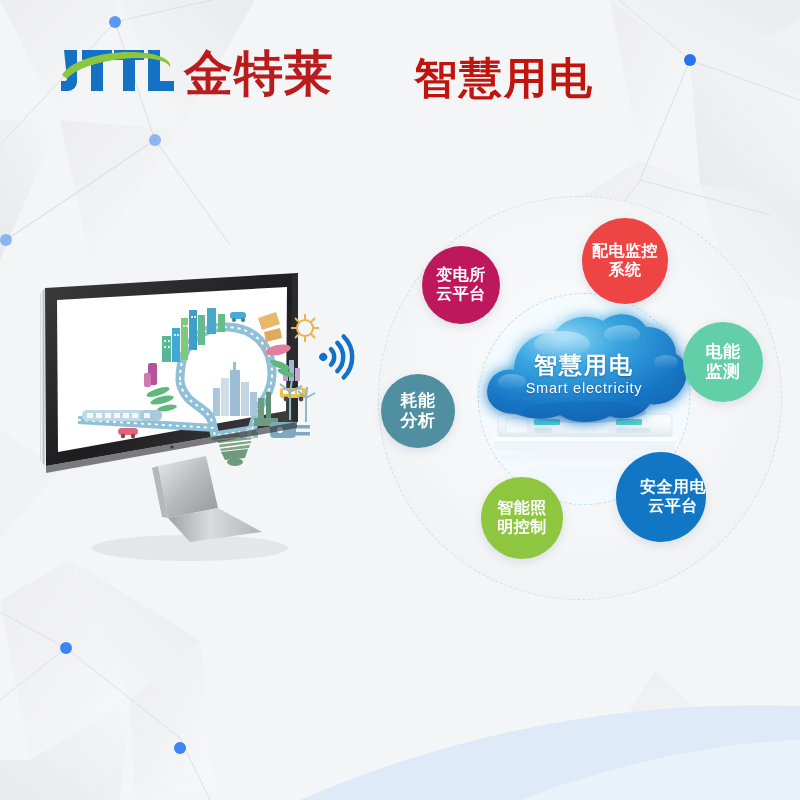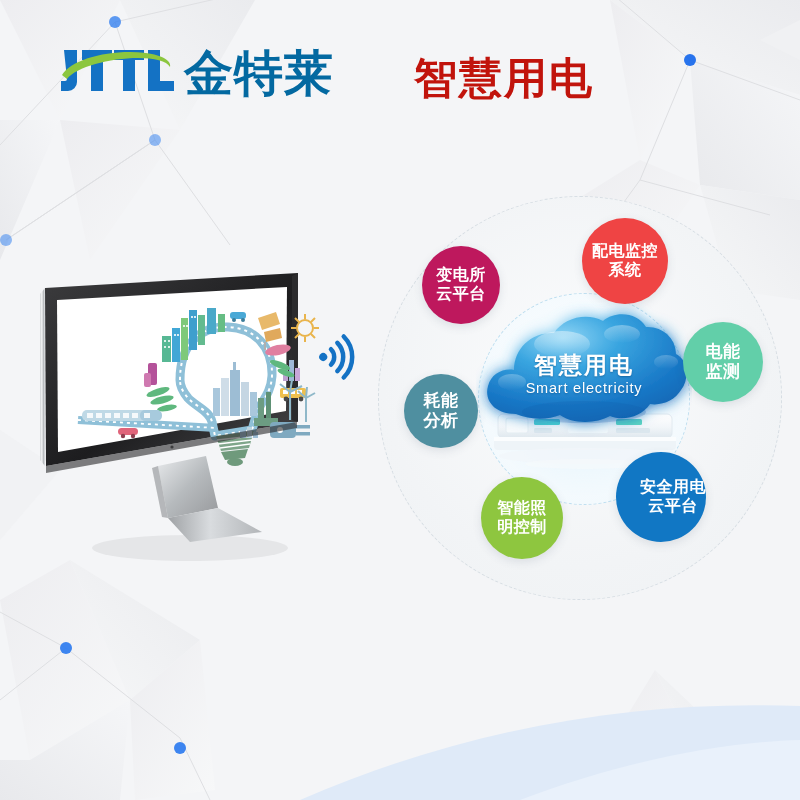--- a/index.html
+++ b/index.html
@@ -19,21 +19,21 @@
   .header { position:absolute; top:0; left:0; width:800px; height:150px; z-index:5; }
 
   .logo-wrap {
     position:absolute; left:58px; top:42px;
     width:300px; height:64px;
   }
   .logo-mark { position:absolute; left:0; top:0; width:120px; height:62px; }
   .logo-cn {
     position:absolute; left:126px; top:2px;
     font-size:49px; line-height:58px; font-weight:bold;
-    color:#0369a1; letter-spacing:1px;
+    color:#b91c1c; letter-spacing:1px;
     white-space:nowrap;
   }
   .slogan {
     position:absolute; left:414px; top:50px;
     font-size:43px; line-height:56px; font-weight:bold;
     color:#c1140c; letter-spacing:2px; white-space:nowrap;
   }
 
   
   .monitor-zone { position:absolute; left:40px; top:270px; width:300px; height:300px; z-index:4; }
@@ -487,18 +487,18 @@
 监测</span>
       </div>
       <div class="bubble" style="left: 246px; top: 264px; width: 90px; height: 90px; background: rgb(17, 119, 196); font-size: 16px; justify-content: flex-end;">
         <span>安全用电
 云平台</span>
       </div>
       <div class="bubble" style="left: 111px; top: 289px; width: 82px; height: 82px; background: rgb(142, 198, 63); font-size: 16px;">
         <span>智能照
 明控制</span>
       </div>
-      <div class="bubble" style="left: 34px; top: 186px; width: 74px; height: 74px; background: rgb(79, 143, 160); font-size: 17px;">
+      <div class="bubble" style="left: 11px; top: 186px; width: 74px; height: 74px; background: rgb(79, 143, 160); font-size: 17px;">
         <span>耗能
 分析</span>
       </div>
     </div>
 </div>
 
 </body></html>

